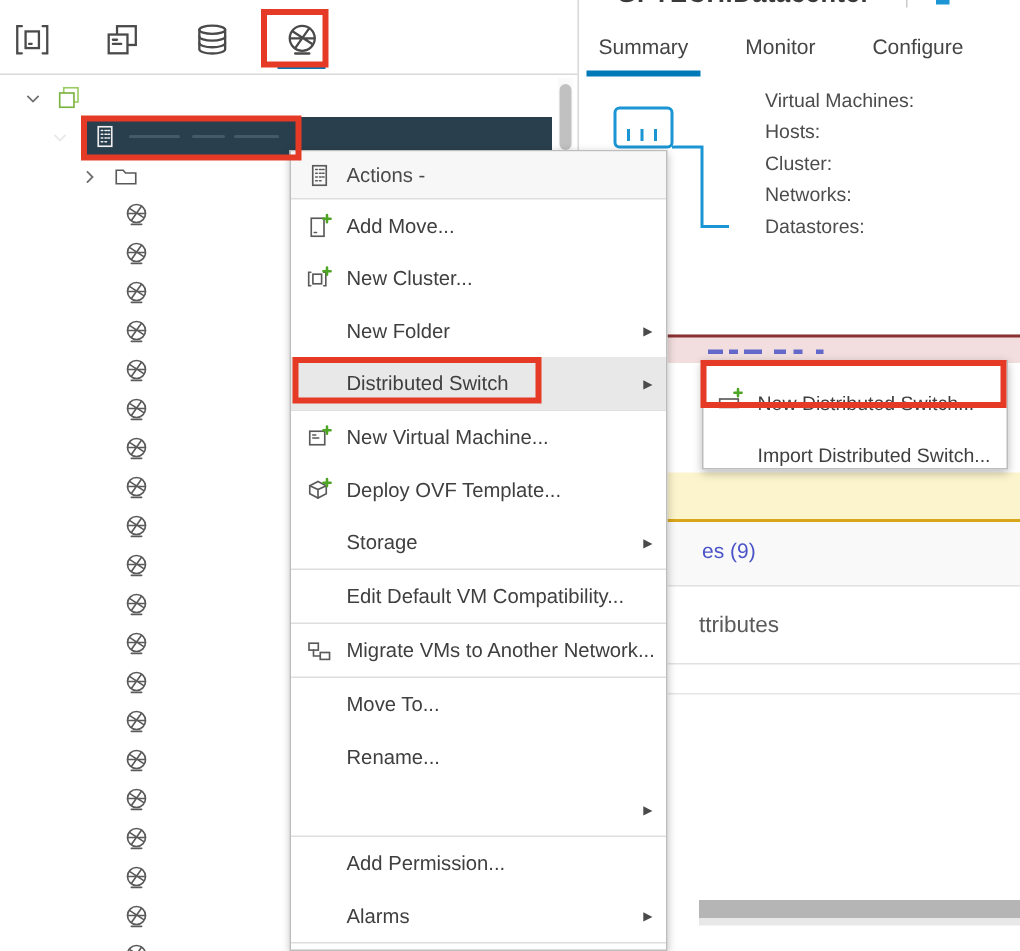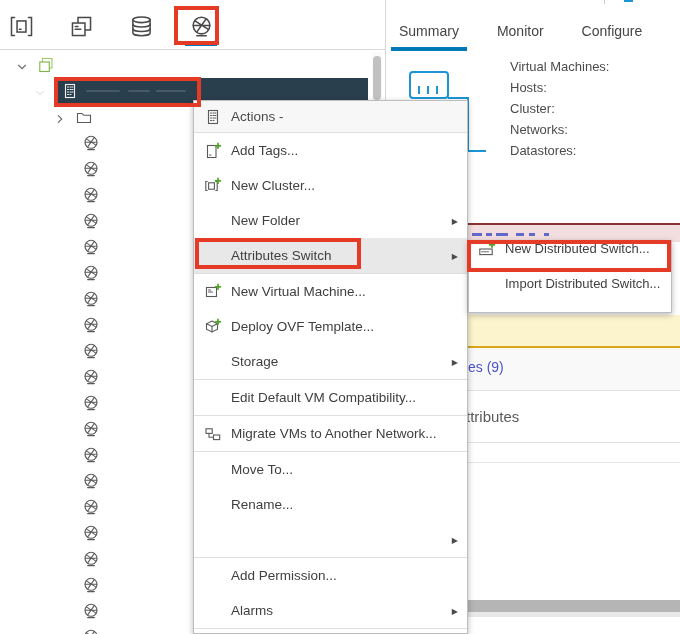--- a/index.html
+++ b/index.html
@@ -35,32 +35,32 @@
   .alarm-frag{position:absolute;top:8px;height:3px;background:#4a54c8;opacity:.85;}
   .notice-bar{position:absolute;left:0;top:315px;width:294px;height:31px;background:#fcf4cc;border-bottom:2px solid #d9a61a;}
   .band-grey{position:absolute;left:0;top:348px;width:294px;height:42px;background:#f9f9f9;border-bottom:1px solid #e2e2e2;}
   .link-frag{position:absolute;left:82px;top:11px;font-size:14px;color:#4a54c8;}
   .band-white{position:absolute;left:0;top:390px;width:294px;height:52px;border-bottom:1px solid #e2e2e2;}
   .attr-frag{position:absolute;left:80px;top:18px;font-size:15px;color:#5a5a5a;}
   .band-line2{position:absolute;left:0;top:462px;width:294px;height:0;border-bottom:1px solid #e6e6e6;}
   .hscroll{position:absolute;left:80px;top:600px;width:214px;height:12px;background:#b5b5b5;}
   .hscroll-sub{position:absolute;left:80px;top:612px;width:214px;height:5px;background:#e8e8e8;}
   
-  .menu{position:absolute;left:193px;top:100px;width:275px;height:534px;background:#fff;
+  .menu{position:absolute;left:193px;top:100px;width:252px;height:534px;background:#fff;
         border:1px solid #bdbdbd;box-shadow:0 2px 6px rgba(0,0,0,.28);z-index:10;box-sizing:border-box;}
   .m-item{position:relative;height:35px;display:flex;align-items:center;padding-left:10px;font-size:13.5px;color:#3f3f3f;}
   .m-item.hdr{height:31px;background:#f7f7f7;color:#4a4a4a;}
   .m-item.hl{background:#e8e8e8;}
   .m-ic{width:20px;height:18px;margin-right:7px;flex:0 0 20px;}
   .m-sep{height:0;border-top:1px solid #dedede;}
   .m-arrow{position:absolute;right:9px;top:50%;transform:translateY(-50%);font-size:8px;color:#4a4a4a;}
   
   .submenu{position:absolute;left:468px;top:240px;width:204px;height:73px;background:#fff;
         border:1px solid #bdbdbd;box-shadow:0 2px 6px rgba(0,0,0,.28);z-index:12;box-sizing:border-box;}
-  .sm-item{position:relative;height:35px;display:flex;align-items:flex-start;padding-left:9px;font-size:13px;color:#3f3f3f;}
+  .sm-item{position:relative;height:35px;display:flex;align-items:flex-end;padding-left:9px;font-size:13px;color:#3f3f3f;}
   .sm-item .noicon{width:20px;margin-right:7px;}
   
   .redbox{position:absolute;border:4px solid #e53a26;z-index:20;box-sizing:border-box;}
 </style>
 </head>
 <body>
 
 <div class="app">
 
   <div class="left-panel">
@@ -331,38 +331,38 @@
           </svg></span>
         <span>Actions -</span>
       </div>
       <div class="m-sep"></div>
       <div class="m-item">
         <span class="m-ic"><svg width="18" height="18" viewBox="0 0 18 18" fill="none" stroke="#5a5a5a" stroke-width="1.1" stroke-linecap="round">
             <rect x="3.5" y="3.5" width="8.5" height="12"></rect>
             <path d="M5.5 13 h1.5"></path>
             <path d="M14 1.4 V6.2 M11.6 3.8 H16.4" stroke="#4ea524" stroke-width="1.7"></path>
           </svg></span>
-        <span>Add Tags...</span>
+        <span>Add Move...</span>
       </div>
       <div class="m-item">
         <span class="m-ic"><svg width="18" height="18" viewBox="0 0 18 18" fill="none" stroke="#5a5a5a" stroke-width="1.1" stroke-linecap="round">
             <path d="M3.2 4.5 H1.8 v9 h1.4 M11.8 4.5 h1.4 v9 h-1.4"></path>
             <rect x="4.6" y="5.8" width="5.8" height="6.4"></rect>
             <path d="M14 1.4 V6.2 M11.6 3.8 H16.4" stroke="#4ea524" stroke-width="1.7"></path>
           </svg></span>
         <span>New Cluster...</span>
       </div>
       <div class="m-item">
         <span class="m-ic"></span>
         <span>New Folder</span>
         <span class="m-arrow">▶</span>
       </div>
       <div class="m-item hl">
         <span class="m-ic"></span>
-        <span>Attributes Switch</span>
+        <span>Distributed Switch</span>
         <span class="m-arrow">▶</span>
       </div>
       <div class="m-sep"></div>
       <div class="m-item">
         <span class="m-ic"><svg width="18" height="18" viewBox="0 0 18 18" fill="none" stroke="#5a5a5a" stroke-width="1.1" stroke-linecap="round">
             <rect x="2.5" y="4.5" width="10" height="9"></rect>
             <path d="M4.5 7 h2 M4.5 9 h4"></path>
             <path d="M14 1.4 V6.2 M11.6 3.8 H16.4" stroke="#4ea524" stroke-width="1.7"></path>
           </svg></span>
         <span>New Virtual Machine...</span>

